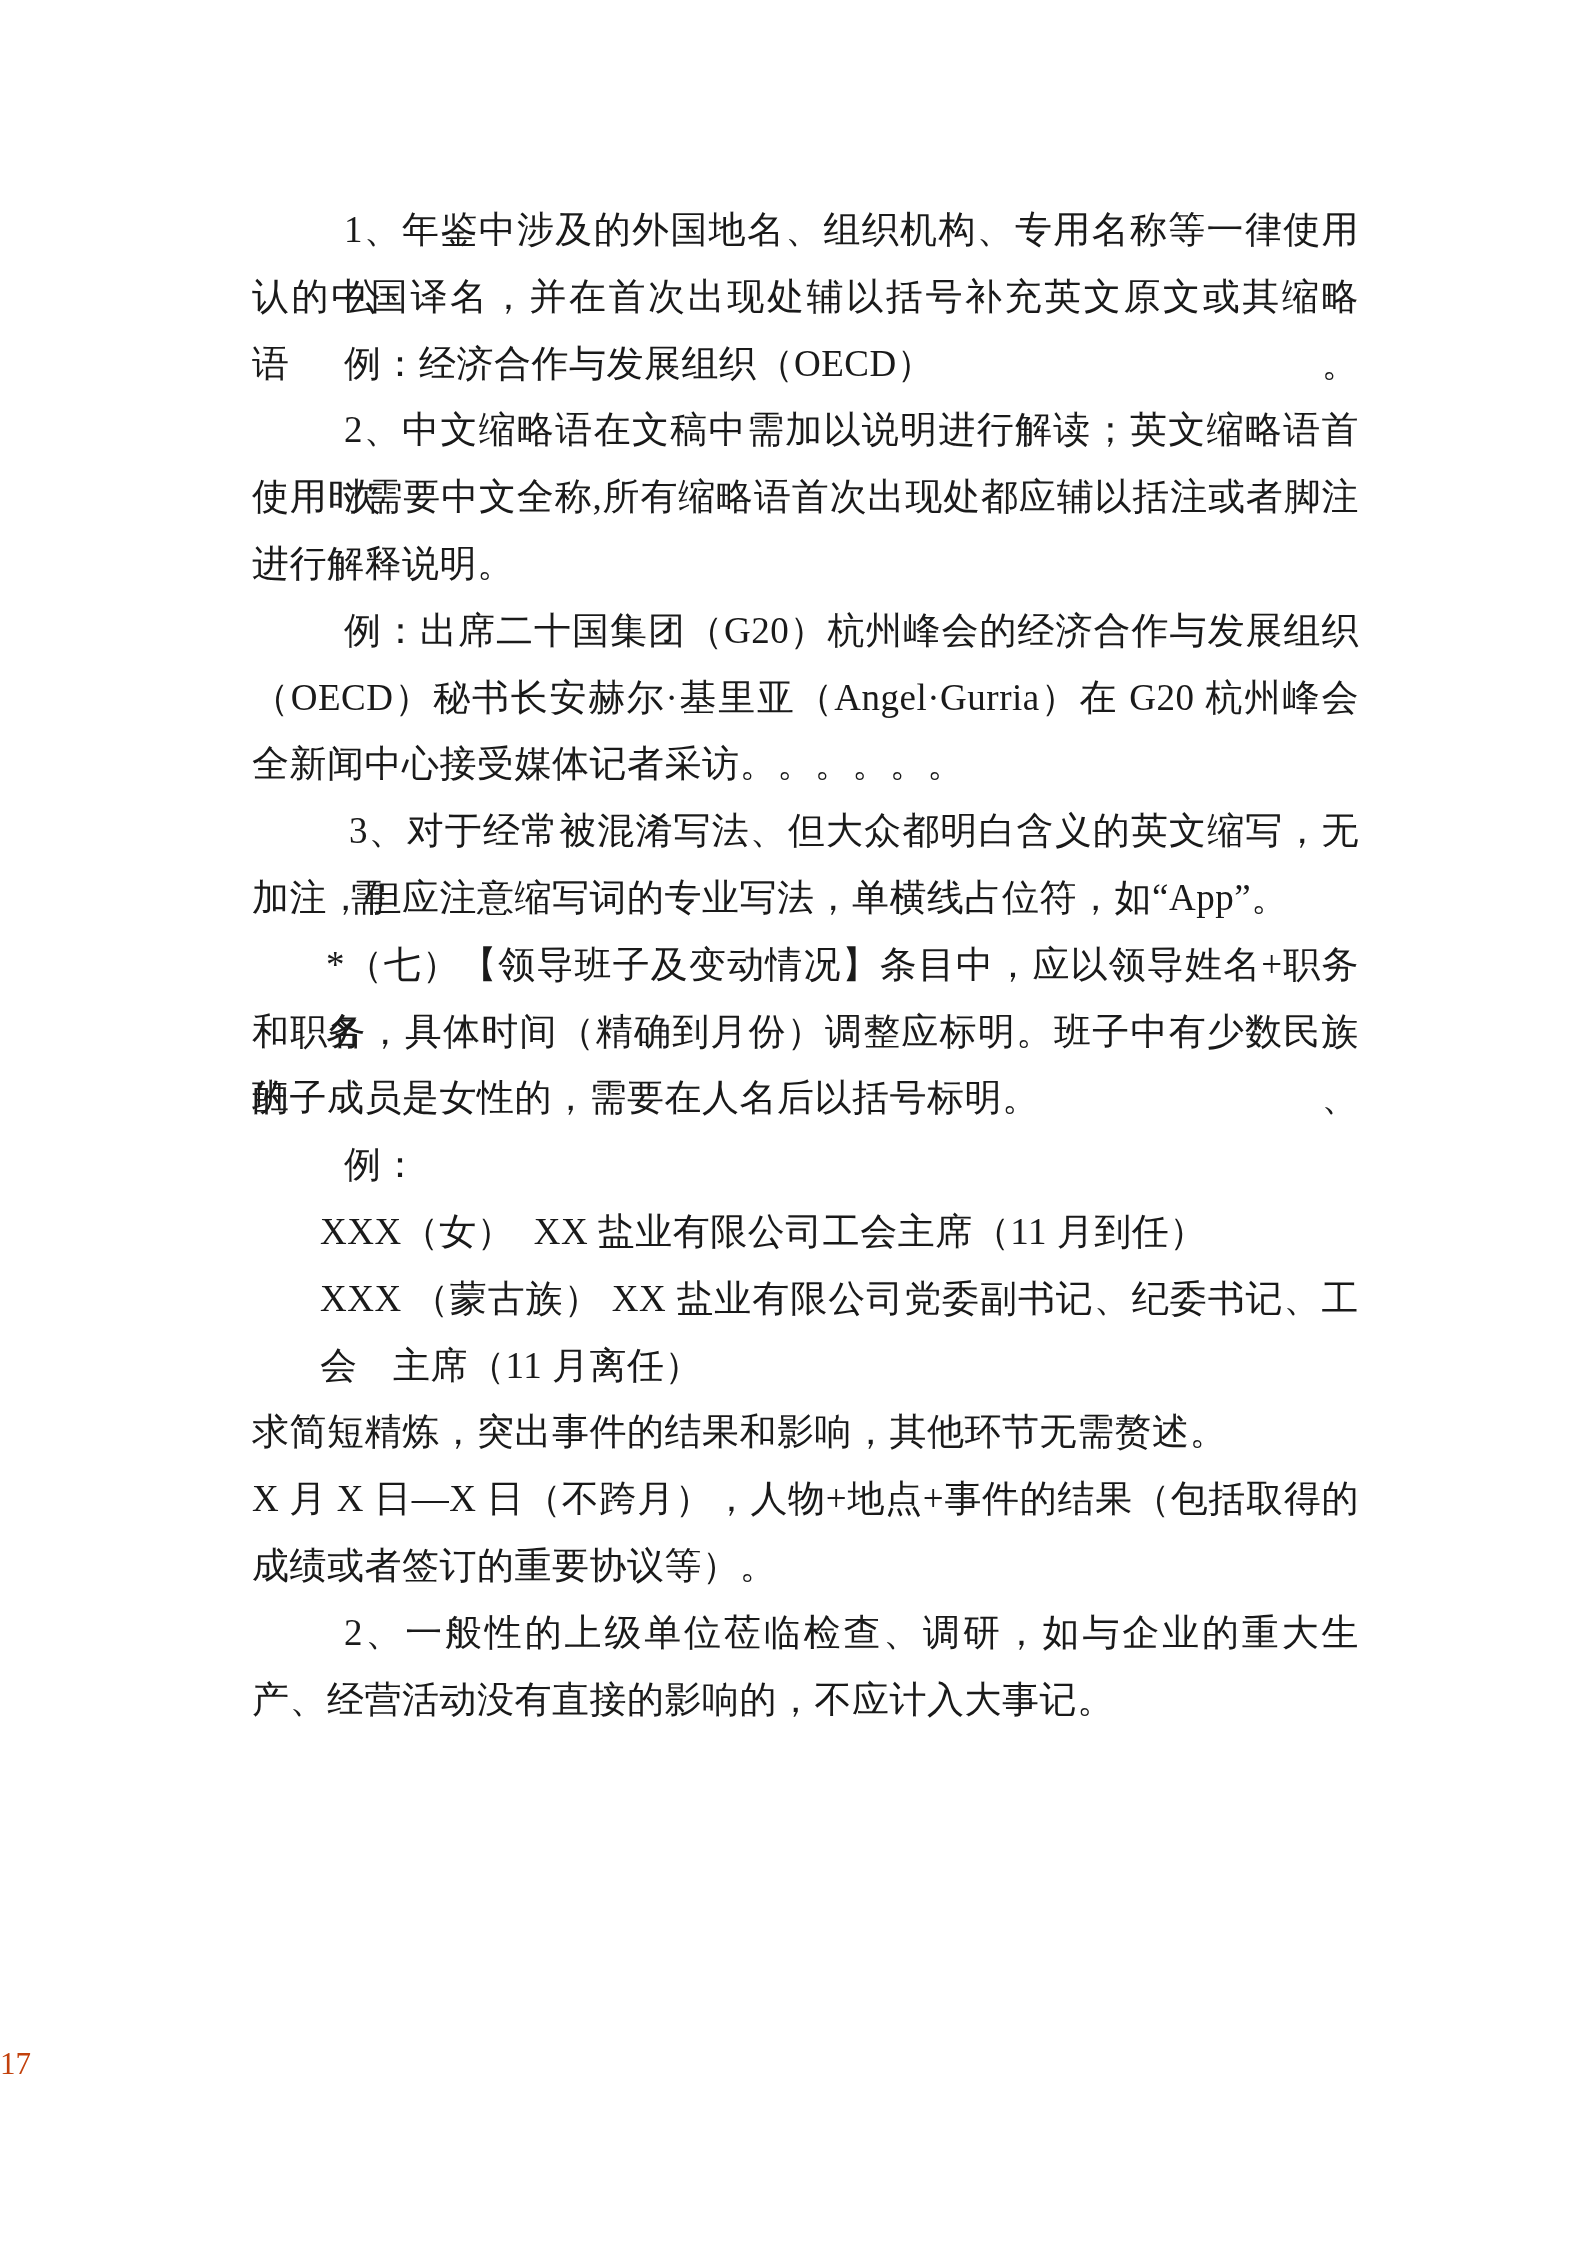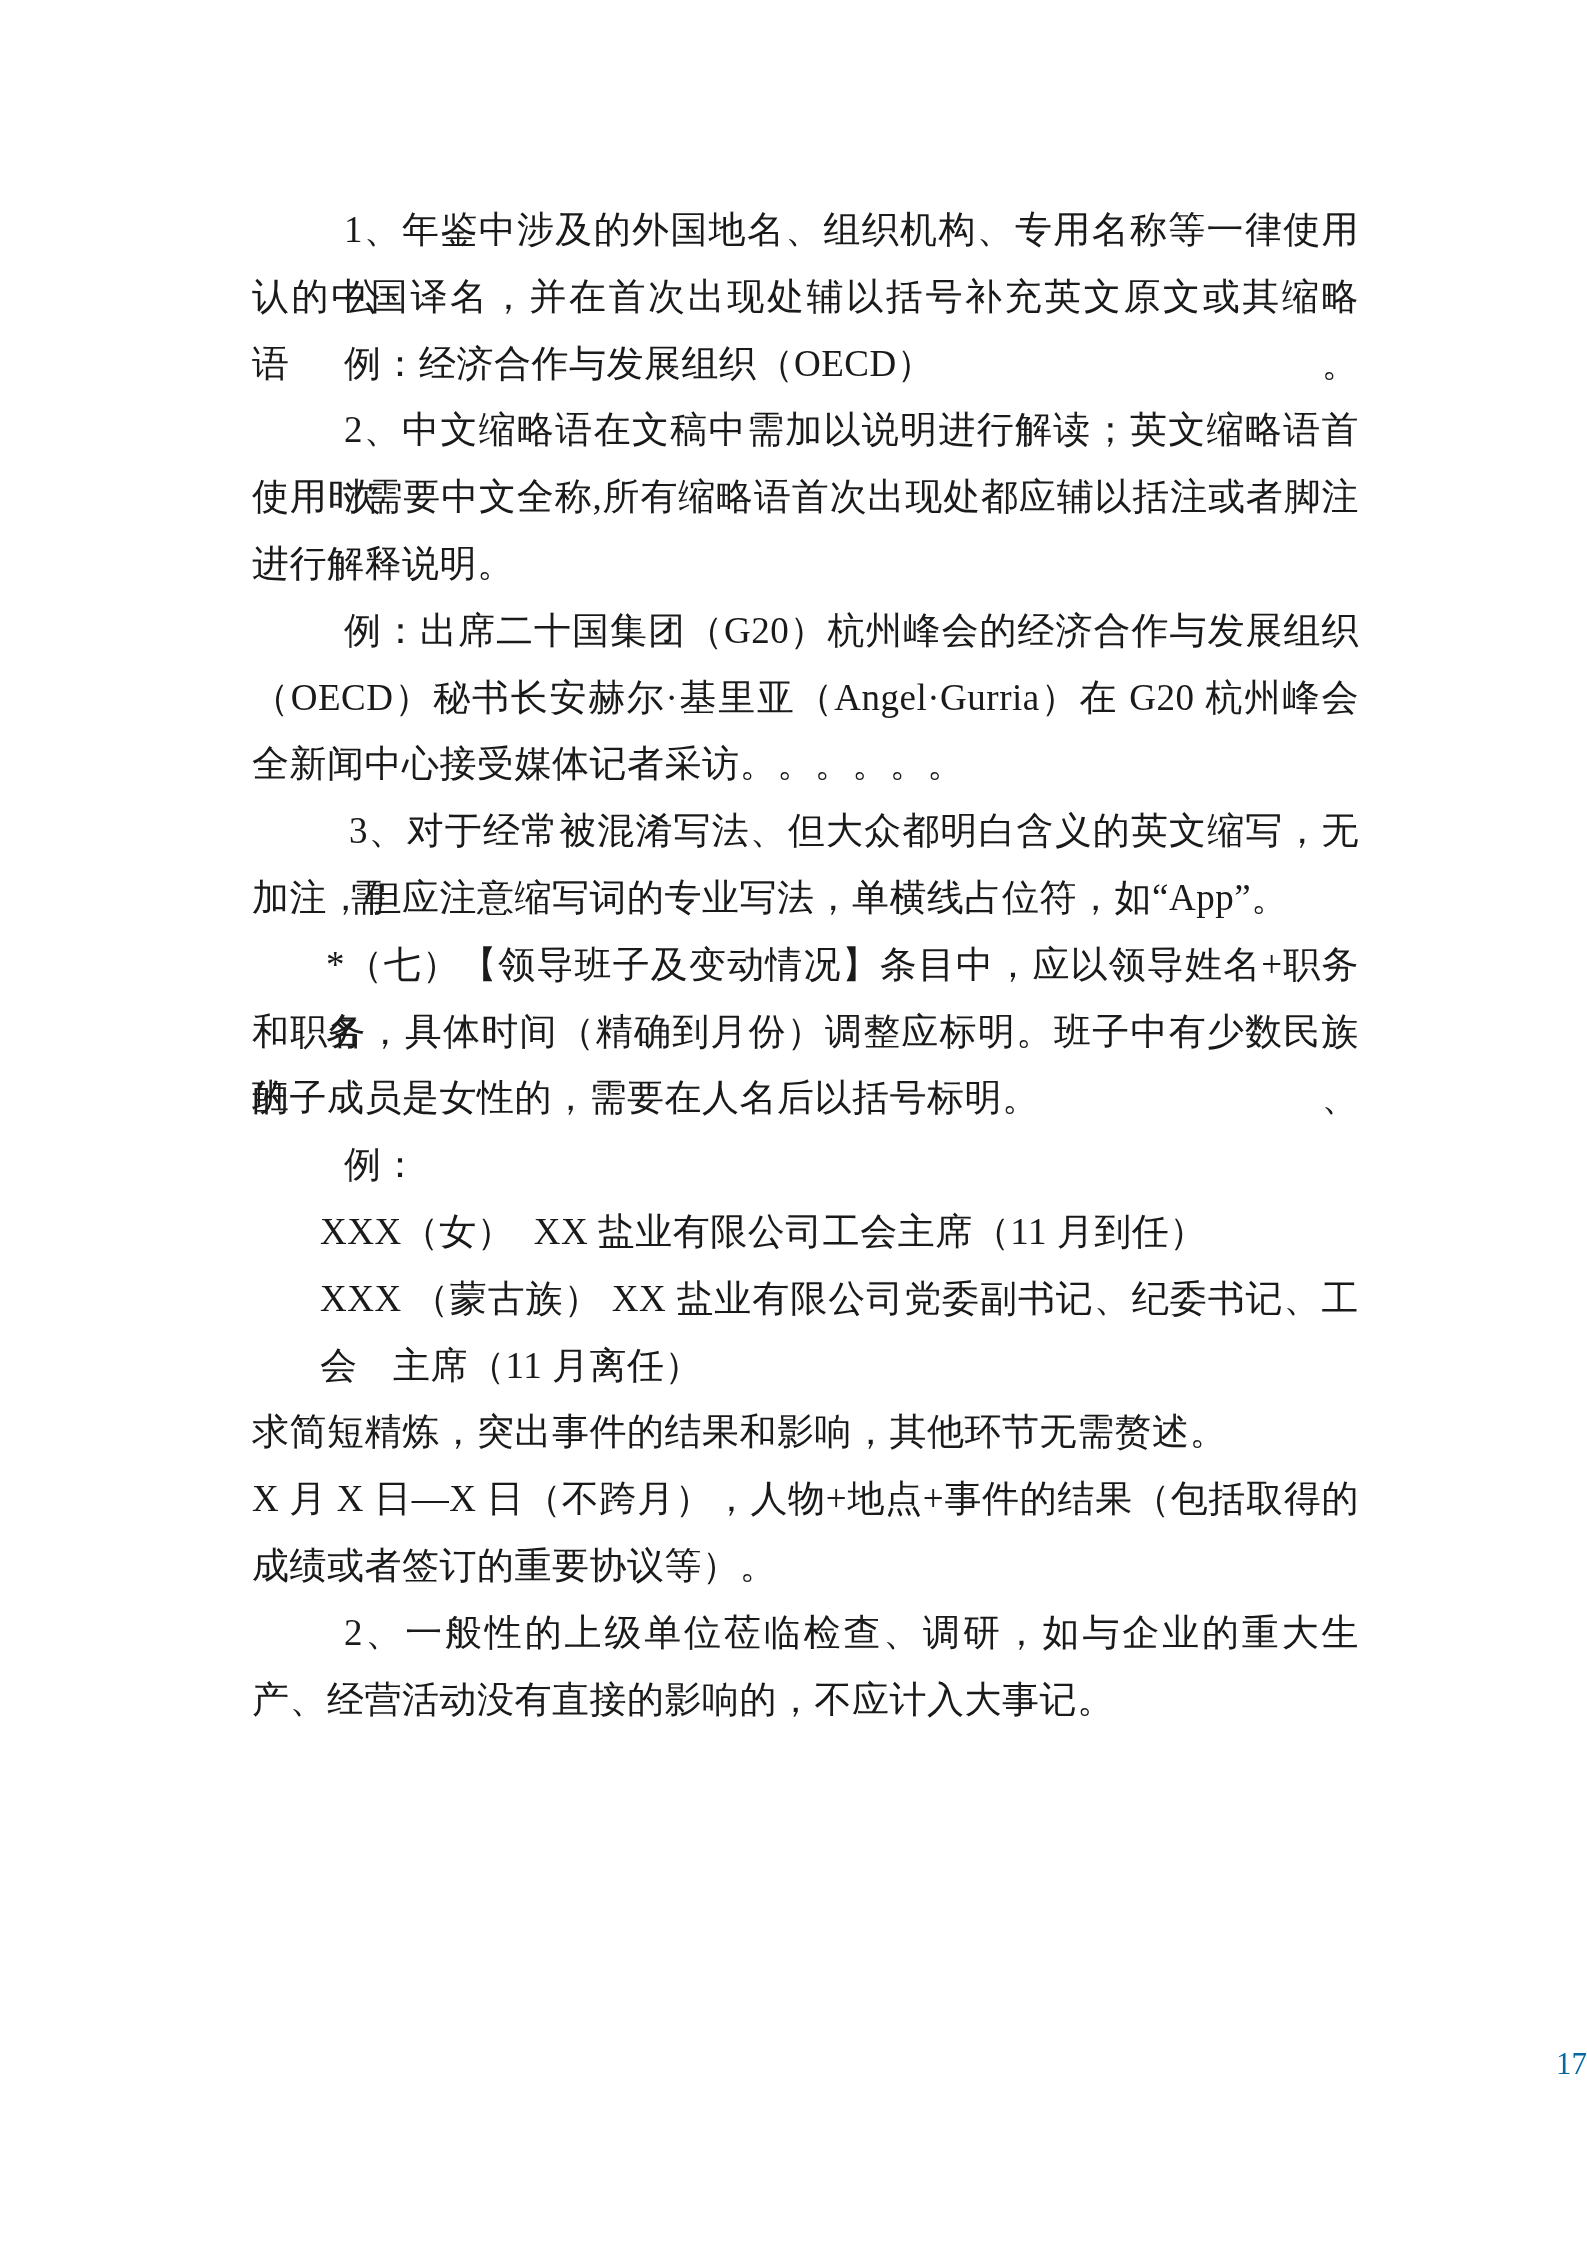--- a/index.html
+++ b/index.html
@@ -33,24 +33,24 @@
   .line.justified {
     text-align: justify;
     text-align-last: justify;
     text-justify: inter-character;
   }
   .page-number {
     position: absolute;
     top: 2046px;
     left: 0;
     width: 1587px;
-    text-align: right;
+    text-align: left;
     font-size: 31px;
     line-height: 36px;
-    color: #0369a1;
+    color: #c2410c;
   }
 </style>
 </head>
 <body>
 
 <div class="text-block">
     <div class="line justified" style="padding-left: 92px;">1、年鉴中涉及的外国地名、组织机构、专用名称等一律使用公</div>
     <div class="line justified" style="padding-left: 0px;">认的中国译名，并在首次出现处辅以括号补充英文原文或其缩略语。</div>
     <div class="line" style="padding-left: 92px;">例：经济合作与发展组织（OECD）</div>
     <div class="line justified" style="padding-left: 92px;">2、中文缩略语在文稿中需加以说明进行解读；英文缩略语首次</div>

